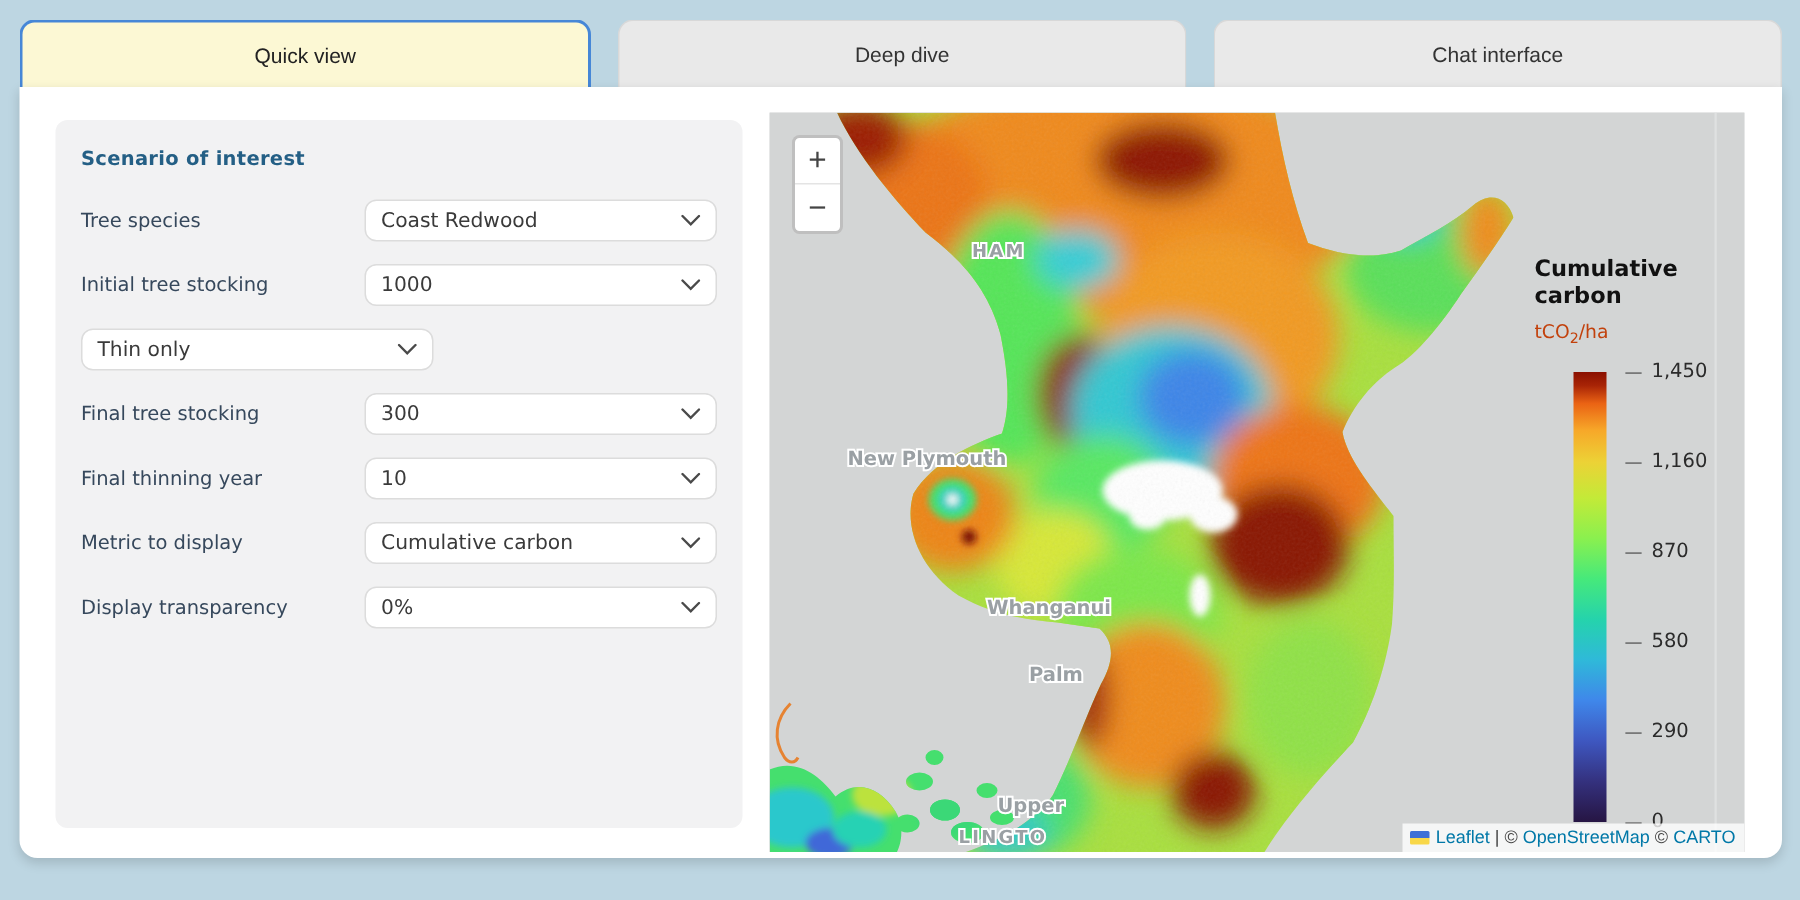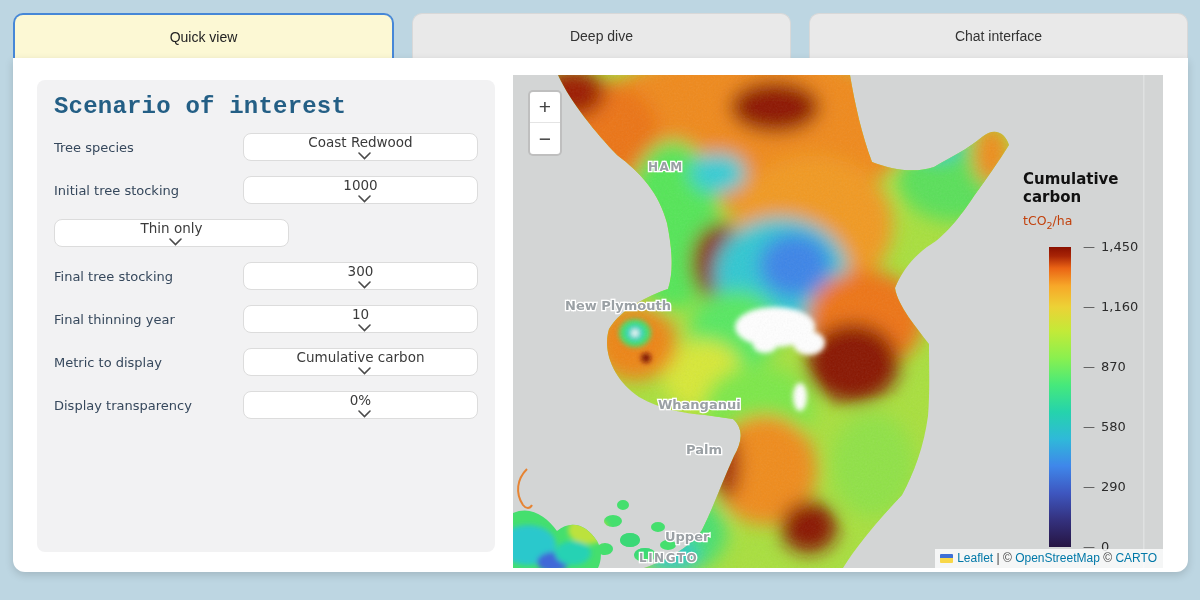--- a/index.html
+++ b/index.html
@@ -35,30 +35,30 @@
     border-radius:0 0 12px 12px;position:relative;
     box-shadow:0 3px 8px rgba(0,0,0,.15);
   }
   
   .panel{
     position:absolute;left:24px;top:22px;width:458px;height:472px;
     background:#f2f2f3;border-radius:8px;padding:16px 17px;
     font-family:"DejaVu Sans","Liberation Sans",sans-serif;
   }
   .panel h2{
-    font-size:24px;line-height:22px;font-weight:600;
-    color:var(--heading);margin:0 0 15px;letter-spacing:.2px;font-family:Liberation Mono, monospace;
+    font-size:13px;line-height:22px;font-weight:600;
+    color:var(--heading);margin:0 0 15px;letter-spacing:.2px;
   }
   .panel h2.second{margin:27px 0 36px}
   .row{display:flex;align-items:center;height:28px;margin-bottom:15px}
   .row label{flex:1;font-size:13px;color:#36485c}
   .select{
     width:235px;height:28px;background:#fff;border:1px solid #dcdcdc;
     border-radius:8px;display:flex;align-items:center;justify-content:space-between;
-    padding:0 10px;font-size:13.5px;color:#3a3a3a;cursor:pointer;flex-direction:column;
+    padding:0 10px;font-size:13.5px;color:#3a3a3a;cursor:pointer;
   }
   .select svg{flex:none;margin-left:8px}
   
   .map{
     position:absolute;left:500px;top:17px;width:650px;height:493px;
     background:var(--sea);overflow:hidden;
   }
   .map > svg{position:absolute;left:0;top:0}
   .zoomctl{
     position:absolute;left:15px;top:15px;width:34px;

